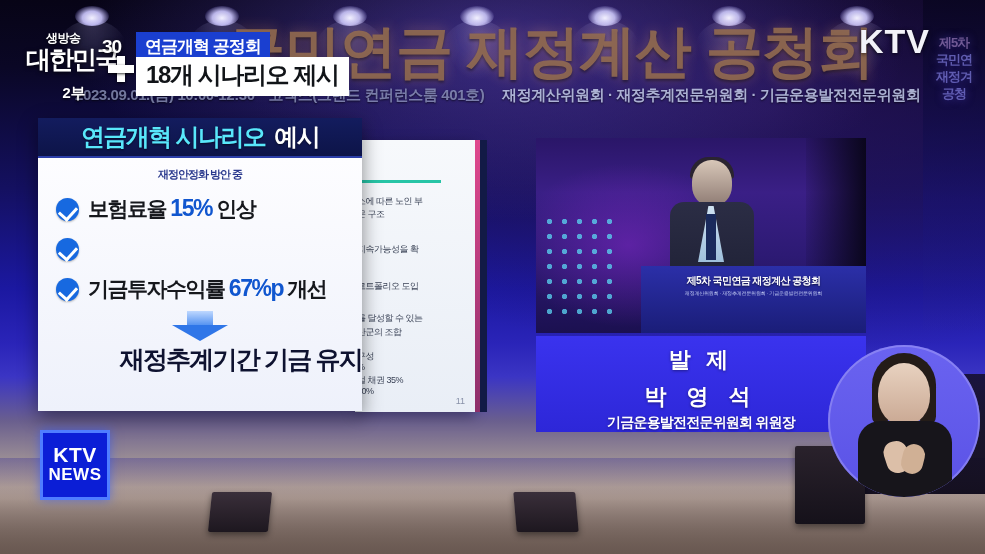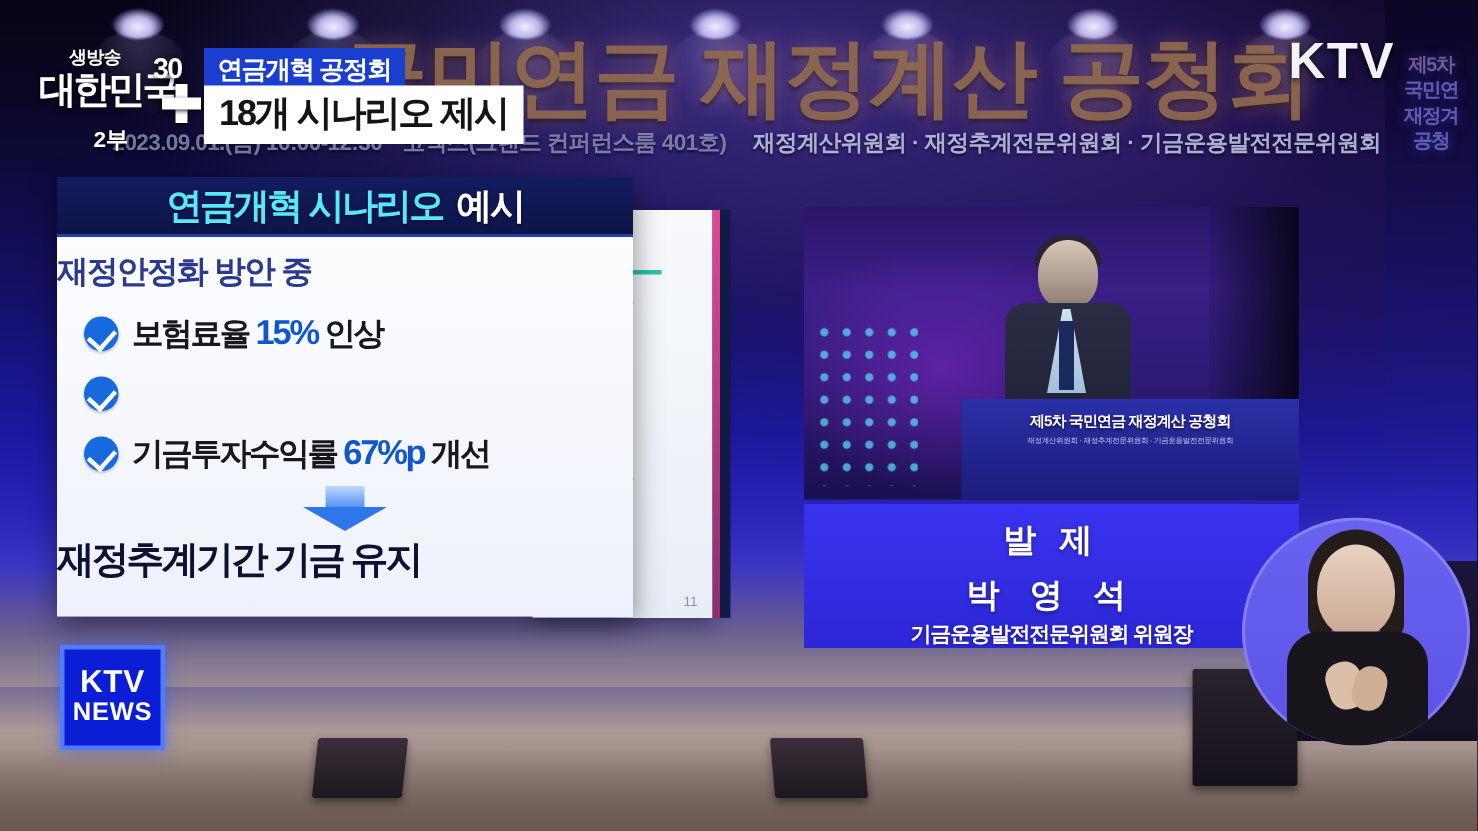--- a/index.html
+++ b/index.html
@@ -80,51 +80,51 @@
 
   
   .chyron-top { position:absolute; top:32px; left:136px;
       background:#1a3fd0; color:#ffffff; font-size:17px; font-weight:bold;
       letter-spacing:-1px; padding:3px 9px 4px; }
   .chyron-main { position:absolute; top:57px; left:136px;
       background:#ffffff; color:#111418; font-size:24px; font-weight:bold;
       letter-spacing:-1.4px; padding:2px 10px 5px; }
 
   
-  .info-panel { position:absolute; top:118px; left:38px; width:384px; height:293px;
+  .info-panel { position:absolute; top:118px; left:38px; width:324px; height:293px;
       box-shadow:0 6px 18px rgba(0,0,0,0.45); }
   .info-head { height:40px; background:linear-gradient(180deg,#131c5e,#0d1448);
       display:flex; align-items:center; justify-content:center; gap:9px;
       font-size:24px; font-weight:bold; letter-spacing:-1.6px;
       border-bottom:2px solid #2b3ea8; }
   .info-head .cyan { color:#59e7fb; text-shadow:0 1px 2px rgba(0,0,0,0.55); }
   .info-head .white { color:#ffffff; text-shadow:0 1px 2px rgba(0,0,0,0.55); }
 
   .info-body { height:253px; background:linear-gradient(180deg,#fdfdff,#eef1fb);
       padding:9px 0 0; position:relative; }
-  .info-sub { font-size:21px; font-weight:bold; letter-spacing:-1px;
+  .info-sub { text-align:center; font-size:11px; font-weight:bold; letter-spacing:-1px;
       color:#2b3a8e; margin-bottom:7px; }
 
   .bullets { padding:0 0 0 18px; }
   .bullet { display:flex; align-items:center; gap:9px; height:40px; }
   .chk { flex:0 0 auto; width:23px; height:23px; border-radius:50%;
       background:#1769e0; position:relative; box-shadow:0 1px 2px rgba(0,0,0,0.28); }
   .chk::after { content:""; position:absolute; left:6px; top:5px; width:9px; height:14px;
       border:solid #ffffff; border-width:0 3px 3px 0; transform:rotate(42deg); }
   .btxt { font-size:21px; font-weight:bold; letter-spacing:-1.5px; color:#16181d; white-space:nowrap; }
   .btxt b { color:#1056cf; font-size:23px; }
 
   .arrow-wrap { display:flex; justify-content:center; margin-top:2px; }
   .arrow { width:56px; height:30px; position:relative; }
   .arrow .shaft { position:absolute; left:15px; top:0; width:26px; height:15px;
       background:linear-gradient(180deg,#bfd8ff,#4f8ff0); }
   .arrow .head { position:absolute; left:0; top:14px; width:0; height:0;
       border-left:28px solid transparent; border-right:28px solid transparent;
       border-top:16px solid #2f76e8; }
-  .conclusion { text-align:left; font-size:25px; font-weight:bold; letter-spacing:-1.8px;
+  .conclusion { text-align:right; font-size:25px; font-weight:bold; letter-spacing:-1.8px;
       color:#0e1230; margin-top:2px; }
 
   
   .slide-doc { position:absolute; top:140px; left:355px; width:120px; height:272px;
       background:linear-gradient(180deg,#f7f9fc,#e9eef6); overflow:hidden;
       box-shadow:0 4px 12px rgba(0,0,0,0.35); }
   .slide-doc .rule { position:absolute; top:40px; left:0; width:86px; height:3px; background:#27c4a6; }
   .slide-doc .ln { position:absolute; font-size:9px; color:#3a4256; letter-spacing:-0.5px; white-space:nowrap; }
   .slide-doc .pg { position:absolute; right:10px; bottom:6px; font-size:9px; color:#8891a8; }
   .slide-edge { position:absolute; top:140px; left:475px; width:5px; height:272px;

